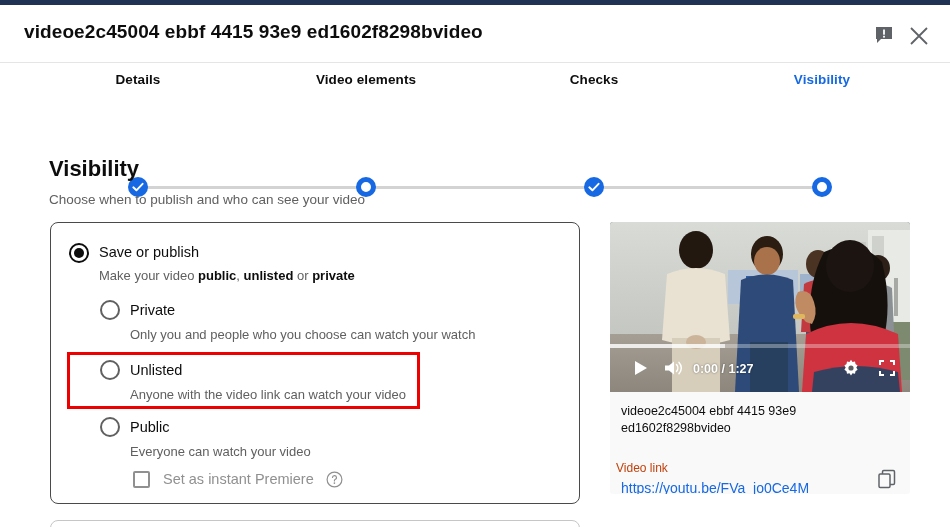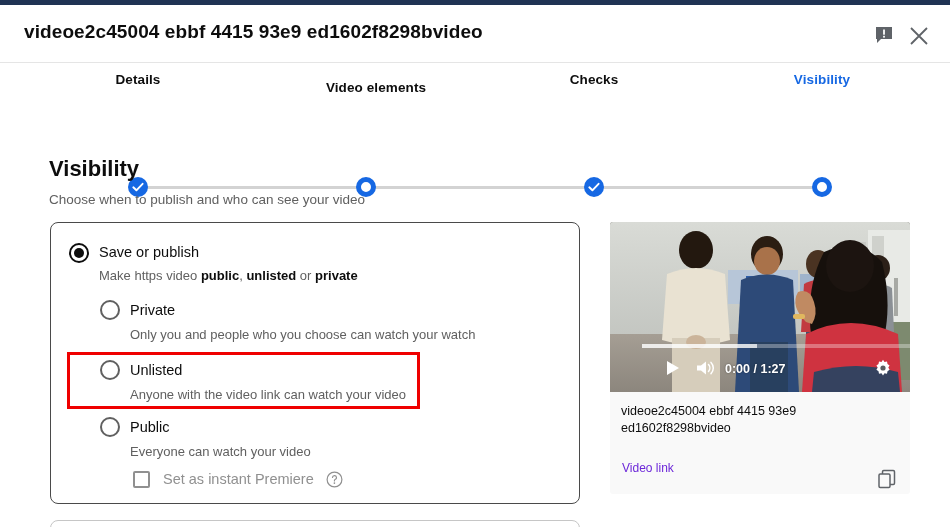--- a/index.html
+++ b/index.html
@@ -267,21 +267,20 @@
     cursor: pointer;
   }
   .thumb svg { display: block; }
 
   .ctrl-bar {
     position: absolute;
     left: 0;
     bottom: 0;
     width: 300px;
     height: 48px;
-    margin-left: 32px;
   }
   .progress {
     position: absolute;
     left: 0; top: 0;
     width: 300px;
     height: 4px;
     background: rgba(255,255,255,0.32);
   }
   .progress .buffered {
     position: absolute;
@@ -316,24 +315,24 @@
     position: absolute;
     left: 11px;
     top: 181px;
     width: 250px;
     font-size: 12.5px;
     line-height: 17px;
     color: #0d0d0d;
   }
   .link-label {
     position: absolute;
-    left: 12px;
+    left: 6px;
     top: 239px;
     font-size: 12px;
-    color: #6d28d9;
+    color: #c2410c;
   }
   .link-url {
     position: absolute;
     left: 11px;
     top: 258px;
     font-size: 14px;
     color: #1668e3;
     text-decoration: none;
     white-space: nowrap;
     cursor: pointer;
@@ -370,21 +369,21 @@
     </svg>
   </div>
 </div>
 
 <div class="stepper">
   <div class="step-track"></div>
 
   <div class="step" style="left:138px;">
     <div class="step-label">Details</div>
   </div>
-  <div class="step" style="left:376px;margin-top:8px;">
+  <div class="step" style="left:366px;">
     <div class="step-label">Video elements</div>
   </div>
   <div class="step" style="left:594px;">
     <div class="step-label">Checks</div>
   </div>
   <div class="step active" style="left:822px;">
     <div class="step-label">Visibility</div>
   </div>
 
   <div class="step-dot done" style="left:138px;">
@@ -402,21 +401,21 @@
 </div>
 
 <div class="section-title">Visibility</div>
 <div class="section-sub">Choose when to publish and who can see your video</div>
 
 <div class="main-card"></div>
 <div class="card-stub"></div>
 
 <div class="radio selected" style="left:69px; top:243px;"></div>
 <div class="opt-title" style="left:99px; top:244px; font-weight:normal;">Save or publish</div>
-<div class="opt-desc" style="left:99px; top:268px;"><span>Make https video </span><b>public</b><span>, </span><b>unlisted</b><span> or </span><b>private</b></div>
+<div class="opt-desc" style="left:99px; top:268px;"><span>Make your video </span><b>public</b><span>, </span><b>unlisted</b><span> or </span><b>private</b></div>
 
 <div class="radio" style="left:100px; top:300px;"></div>
 <div class="opt-title" style="left:130px; top:302px;">Private</div>
 <div class="opt-desc" style="left:130px; top:327px;">Only you and people who you choose can watch your watch</div>
 
 <div class="radio" style="left:100px; top:360px;"></div>
 <div class="opt-title" style="left:130px; top:362px;">Unlisted</div>
 <div class="opt-desc" style="left:130px; top:387px;text-align:right;">Anyone with the video link can watch your video</div>
 <div class="annotation-box"></div>
 
@@ -520,20 +519,21 @@
       <div class="ctrl" style="left:269px; top:16px;">
         <svg viewBox="0 0 16 16" width="16" height="16" aria-hidden="true">
           <path d="M1 5 V1 H5 M11 1 H15 V5 M15 11 V15 H11 M5 15 H1 V11" stroke="#ffffff" stroke-width="2" fill="none"></path>
         </svg>
       </div>
     </div>
   </div>
 
   <div class="vid-title">videoe2c45004 ebbf 4415 93e9 ed1602f8298bvideo</div>
   <div class="link-label">Video link</div>
+  <a class="link-url" href="#">https://youtu.be/FVa_jo0Ce4M</a>
 
   <div class="copy-icon">
     <svg viewBox="0 0 22 22" width="22" height="22" aria-hidden="true">
       <rect x="6.5" y="2.5" width="12" height="14" rx="1.2" fill="none" stroke="#5f6368" stroke-width="1.5"></rect>
       <rect x="3" y="6" width="11" height="13.5" rx="1.2" fill="#f9f9f9" stroke="#5f6368" stroke-width="1.5"></rect>
     </svg>
   </div>
 </div>
 
 </body></html>

